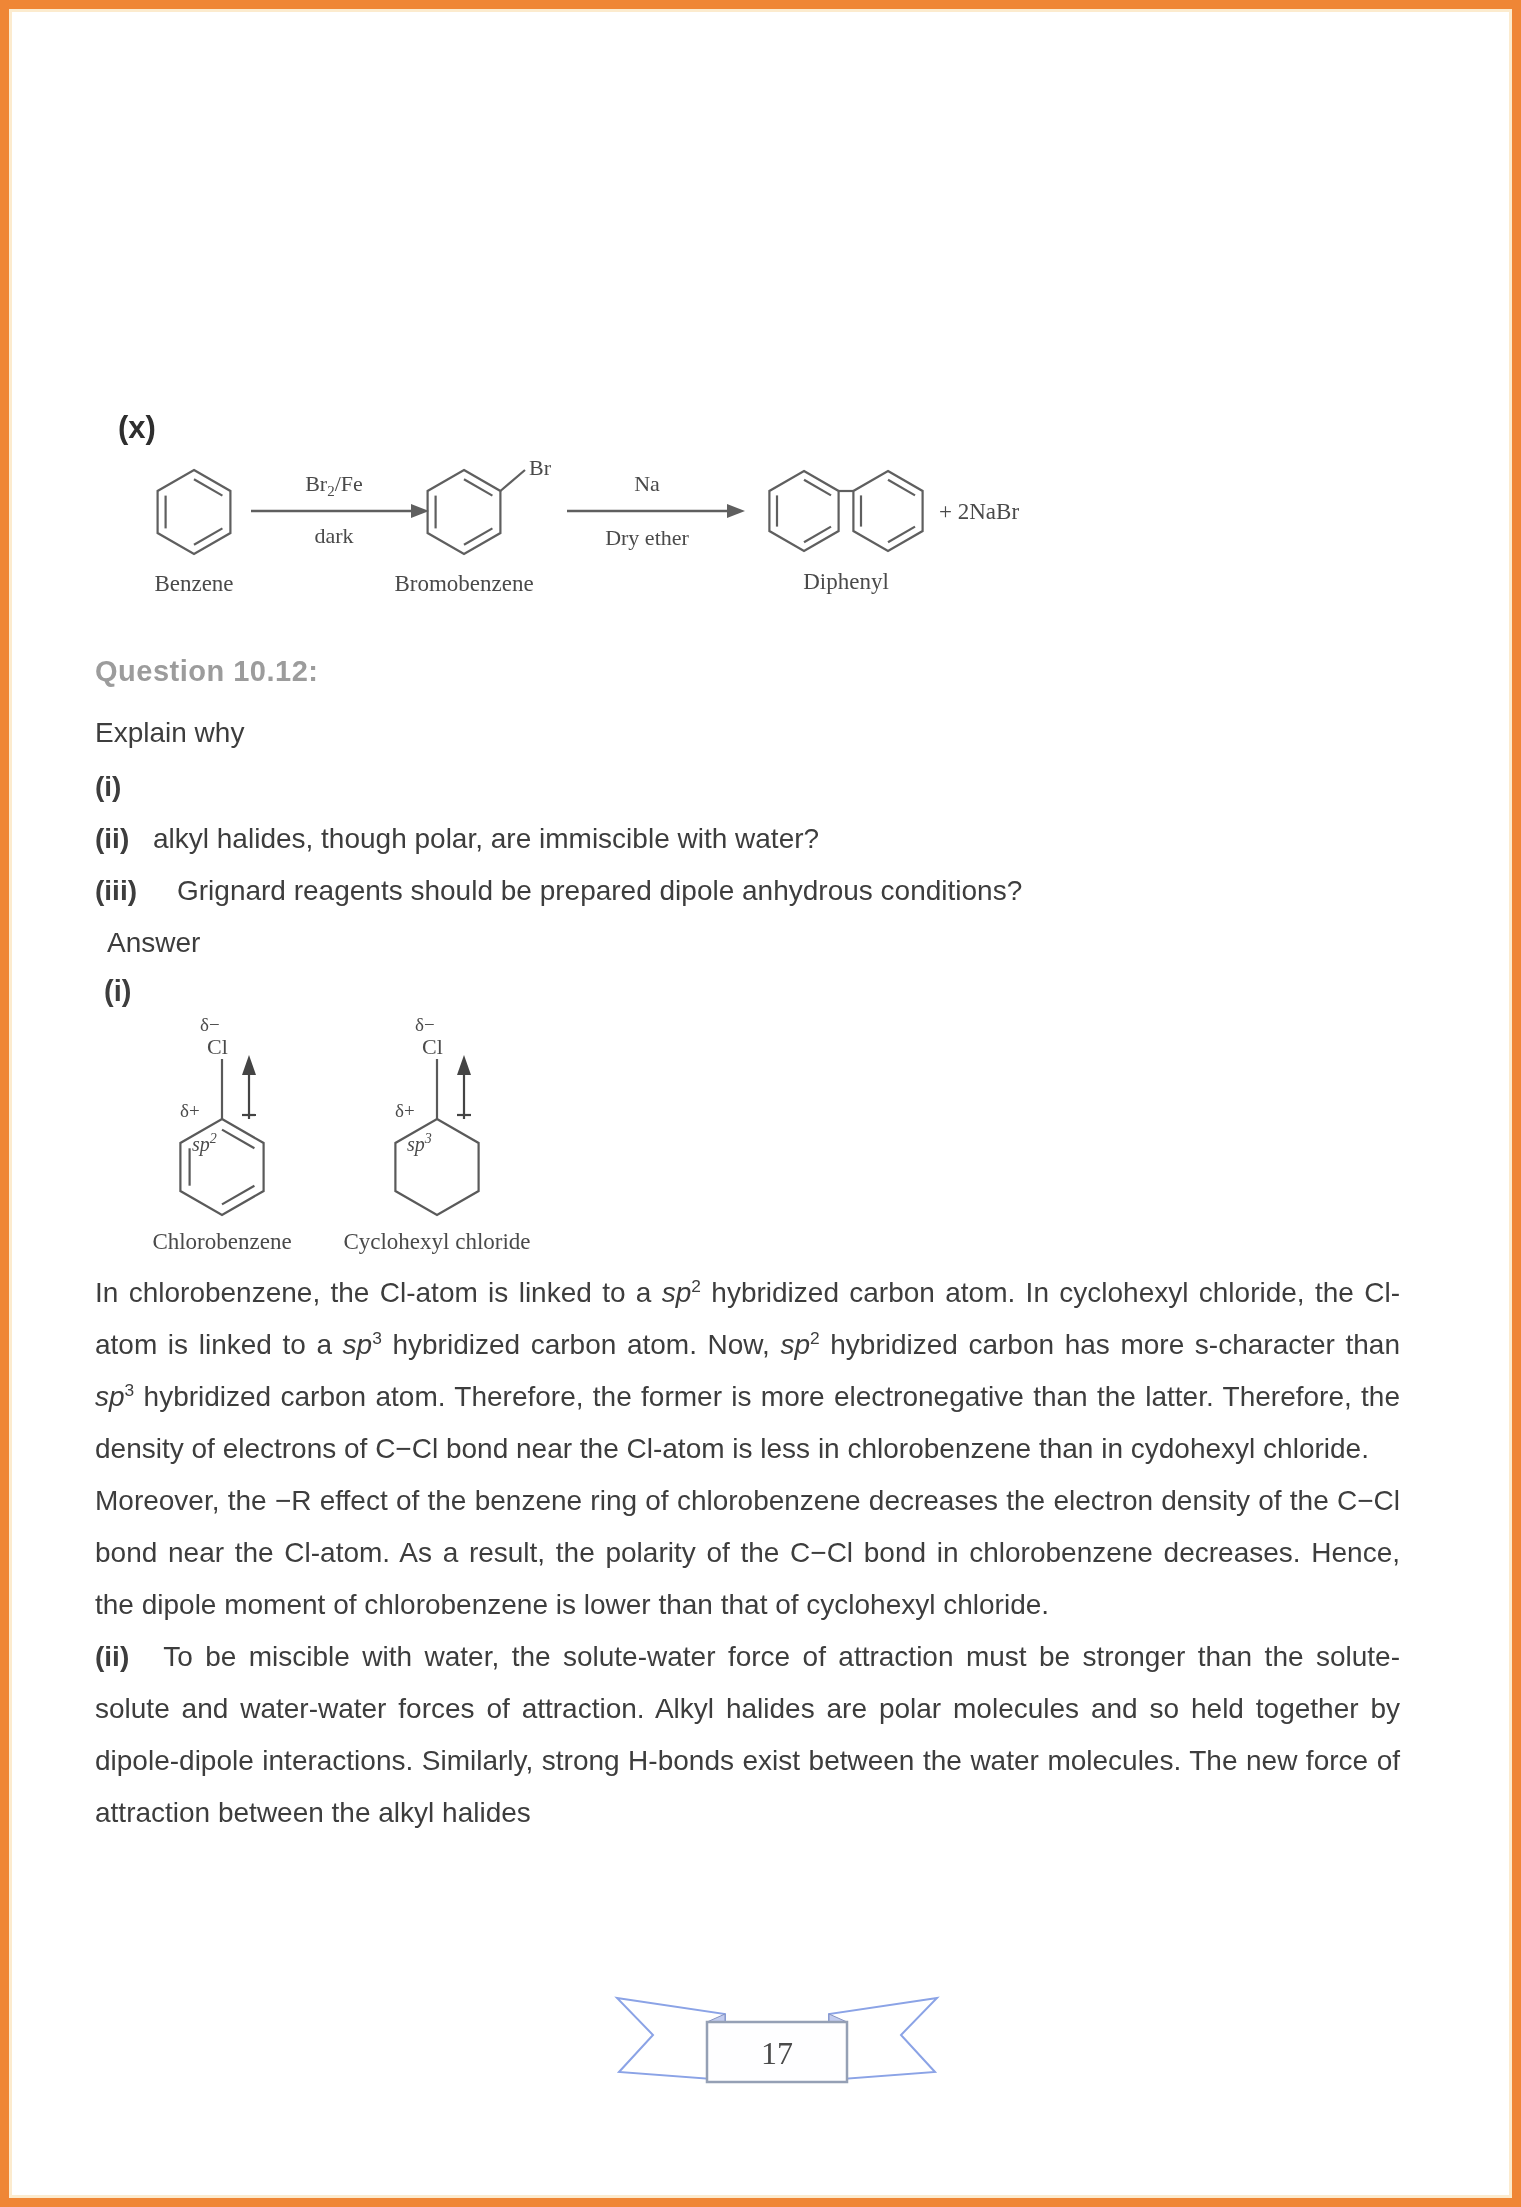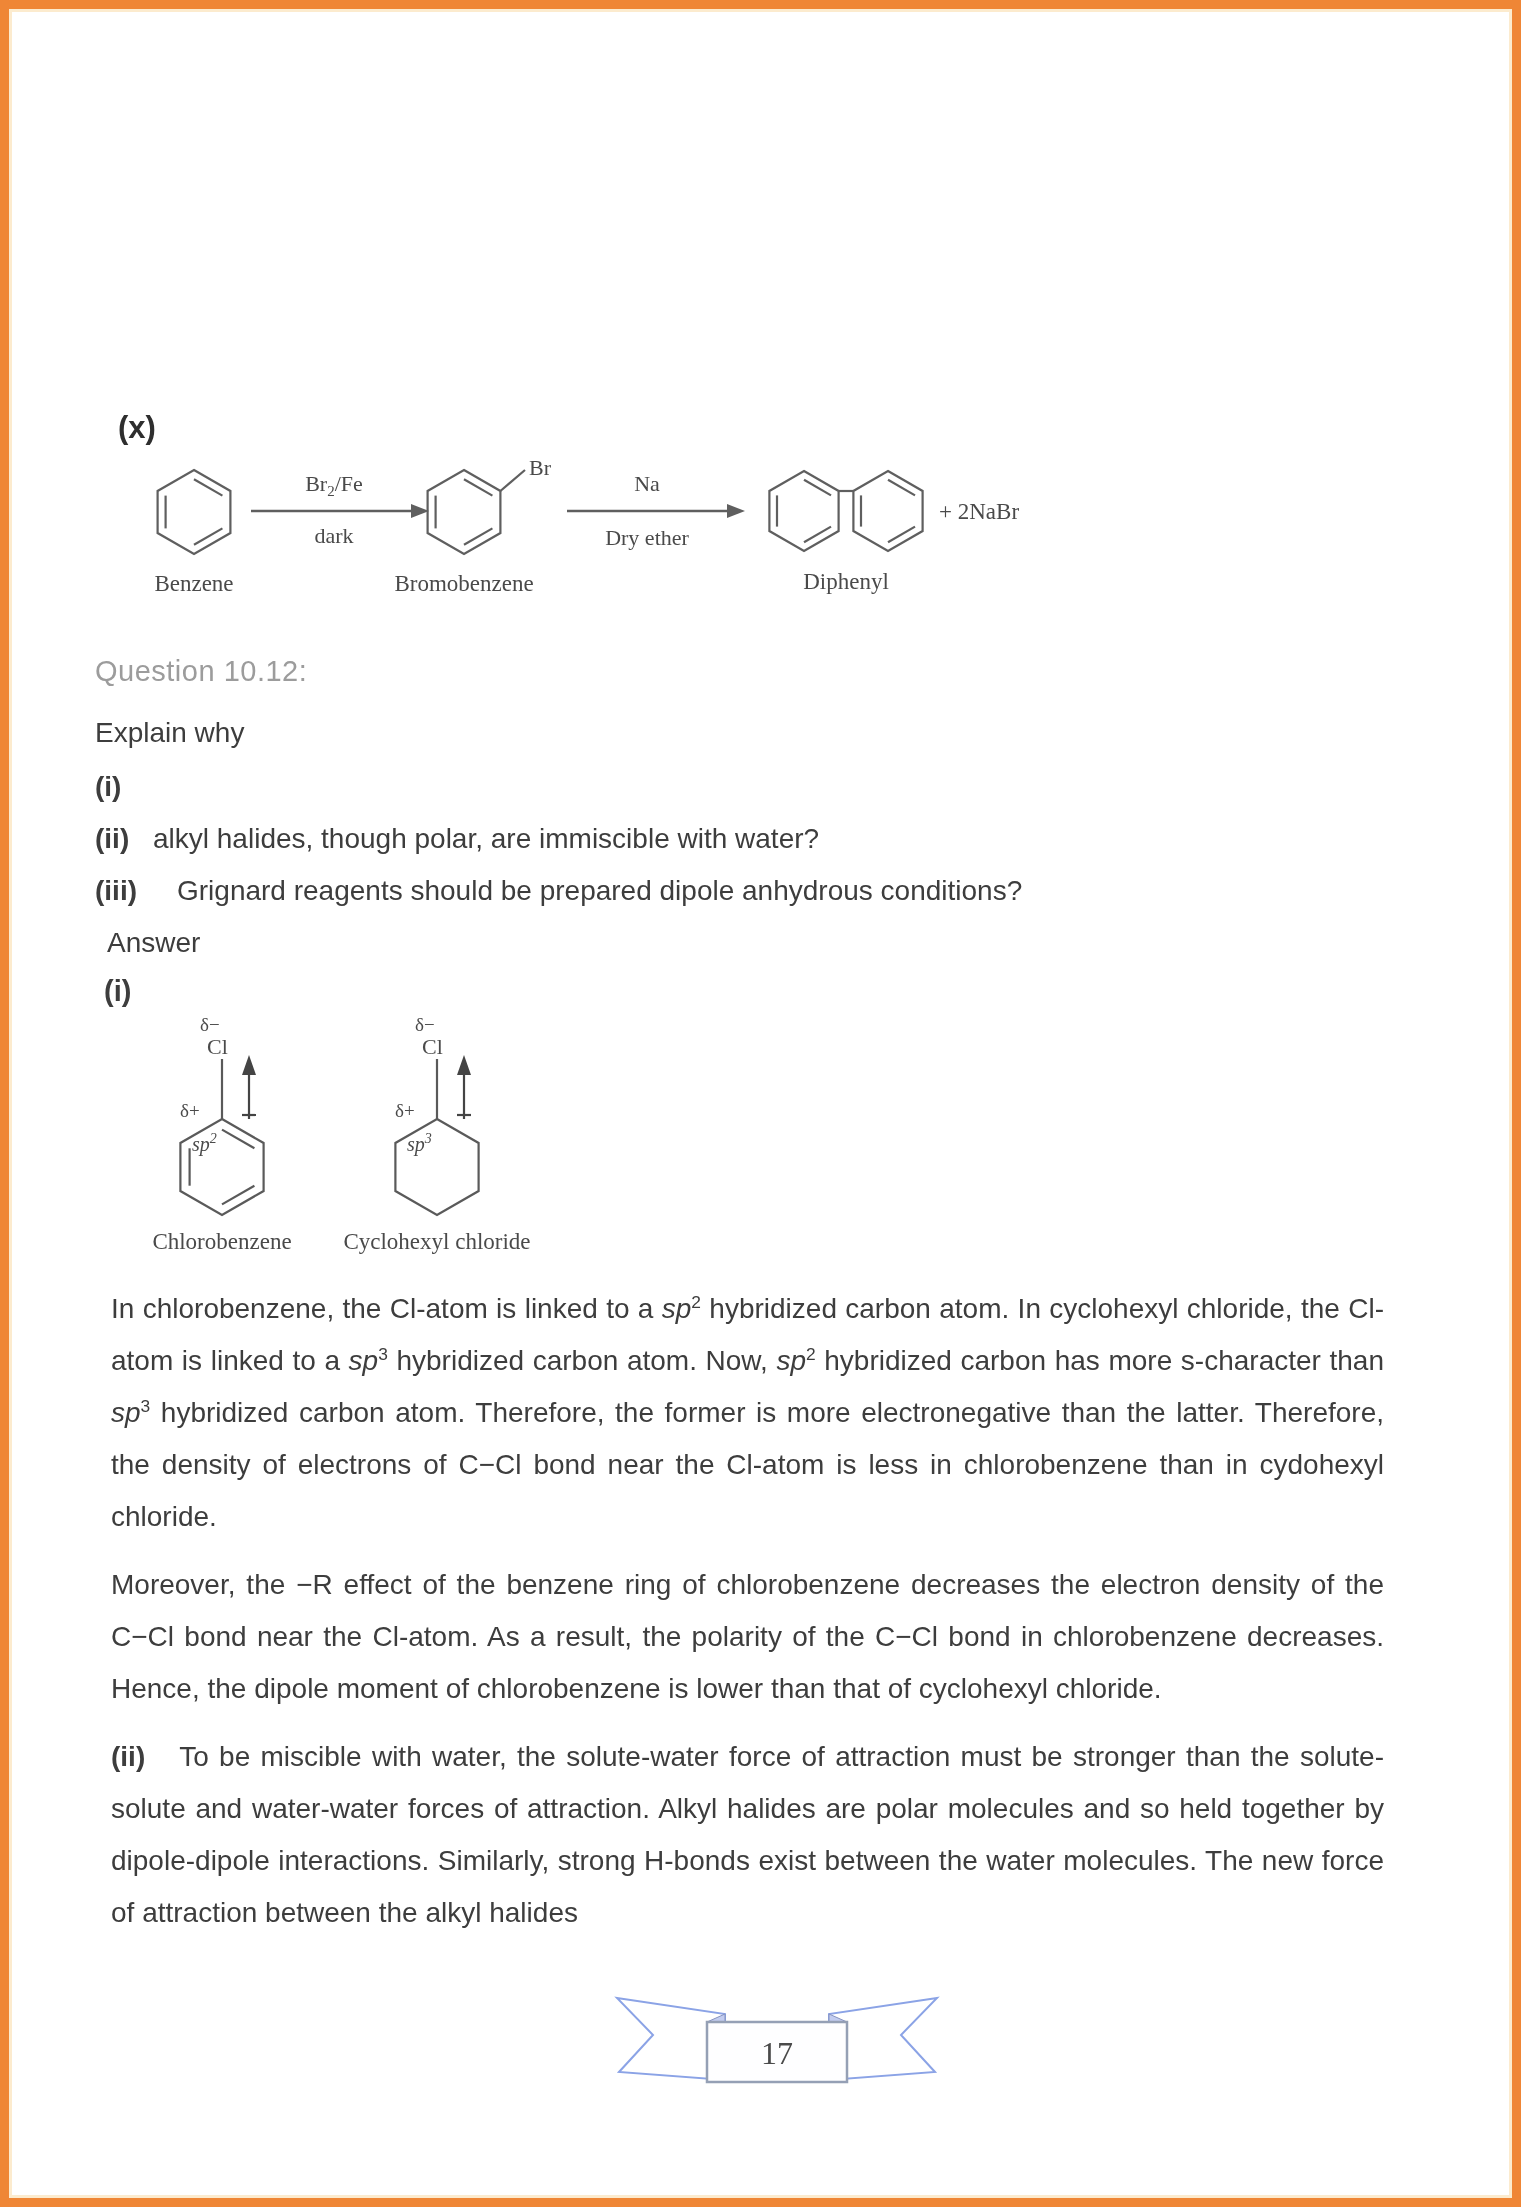--- a/index.html
+++ b/index.html
@@ -9,34 +9,34 @@
     background:#ffffff;
     font-family:"Liberation Sans",sans-serif;
     color:#3d3d3d;
     box-sizing:border-box;
     border:9px solid #ef8636;
     box-shadow:inset 0 0 0 3px #fcebce;
     overflow:hidden;
   }
   .abs{position:absolute;}
   .part-x{left:109px;top:401px;font-size:31px;font-weight:bold;color:#2e2e2e;}
-  .q-heading{left:86px;top:646px;font-size:29px;font-weight:normal;color:#9c9c9c;letter-spacing:0.5px;}
+  .q-heading{left:86px;top:646px;font-size:29px;font-weight:bold;color:#9c9c9c;letter-spacing:0.5px;}
   .q-intro{left:86px;top:708px;font-size:28px;}
   .q-item{left:86px;display:flex;width:1300px;font-size:28px;}
   .q-item .lbl{font-weight:bold;flex:0 0 58px;}
   .q-item-1{top:762px;}
   .q-item-2{top:814px;}
   .q-item-3{top:866px;gap:24px;}
   .answer-word{left:86px;top:918px;font-size:28px;margin-left:12px;}
   .answer-part{left:95px;top:966px;font-size:29px;font-weight:bold;}
   .bodytext{
     left:86px;top:1258px;width:1305px;
     font-size:28px;line-height:52px;text-align:justify;
   }
-  .bodytext p{margin:16px;padding:0;}
+  .bodytext p{margin:0;padding:0;}
   .bodytext i{font-style:italic;}
   .bodytext sup{font-size:0.62em;line-height:0;}
   .blbl{font-weight:bold;}
   .tabgap{display:inline-block;width:34px;}
   svg text{fill:#4a4a4a;}
   .serif{font-family:"Liberation Serif",serif;}
 </style>
 </head>
 <body>
 

